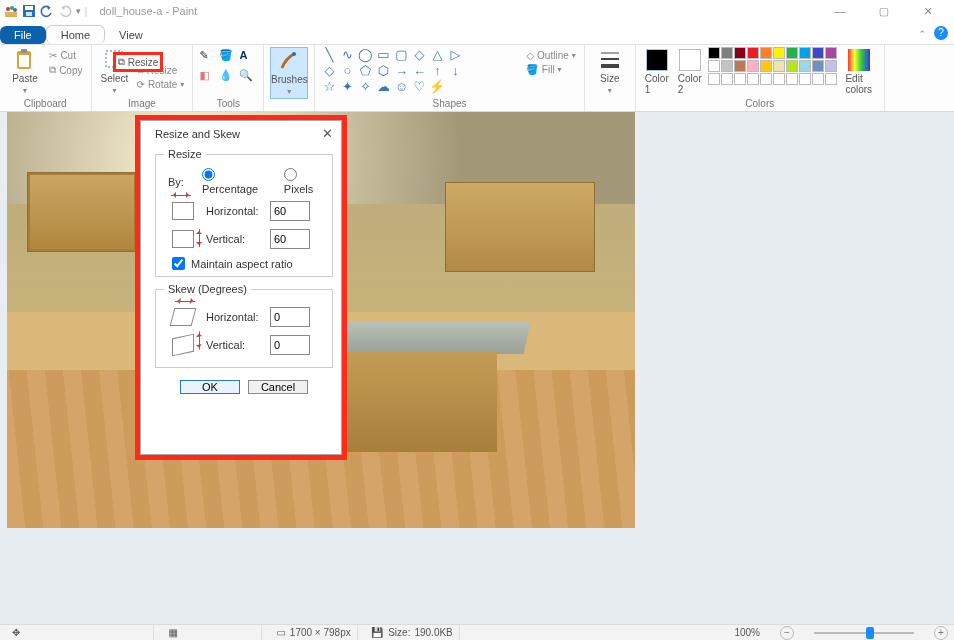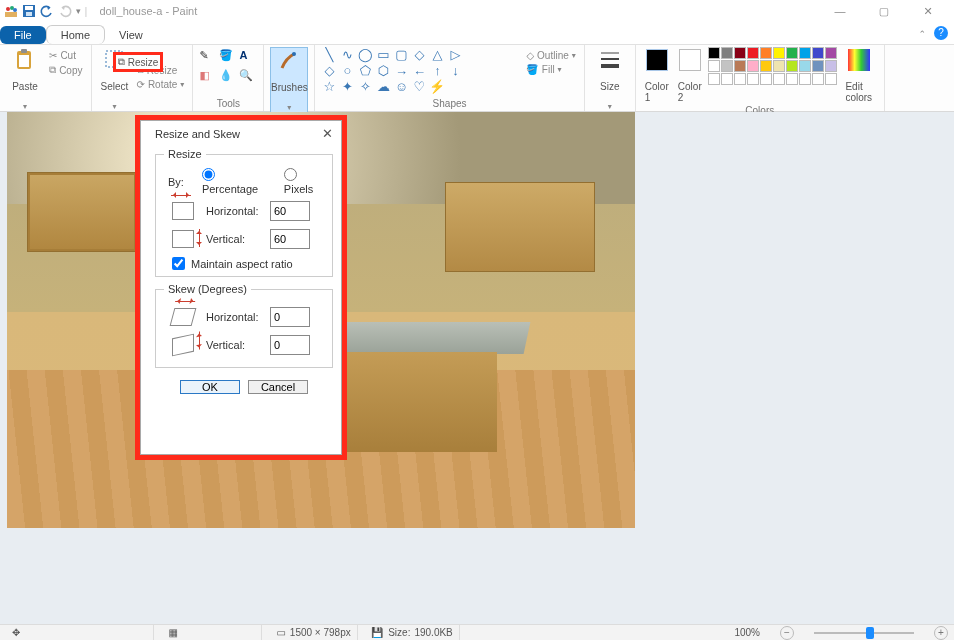--- a/index.html
+++ b/index.html
@@ -19,21 +19,21 @@
 .menutabs .file { background: #0b62ab; color: #fff; display: flex; align-items: center; gap: 4px; }
 .menutabs .active { border-top: 1px solid #ccc; border-left: 1px solid #ccc; border-right: 1px solid #ccc; background: #fdfdfd; }
 .help-badge { position: absolute; right: 6px; top: 26px; width: 14px; height: 14px; background: #1a8cff; color: #fff; border-radius: 50%; font-size: 10px; text-align: center; line-height: 14px; }
 .collapse-caret { position: absolute; right: 28px; top: 29px; font-size: 9px; color: #888; }
 
 
 .ribbon { height: 68px; background: #fdfdfd; border-top: 1px solid #e1e1e1; border-bottom: 1px solid #d9d9d9; display: flex; }
 .group { border-right: 1px solid #e3e3e3; padding: 2px 6px 1px; display: flex; flex-direction: column; position: relative; }
 .group-label { font-size: 10px; color: #777; text-align: center; margin-top: auto; padding-bottom: 1px; }
 .group-body { display: flex; align-items: flex-start; gap: 3px; flex: 1; }
-.big-btn { display: flex; flex-direction: column; align-items: center; gap: 10px; padding: 2px 4px; width: 38px; cursor: default; color: #555; }
+.big-btn { display: flex; flex-direction: column; align-items: center; gap: 2px; padding: 2px 4px; width: 38px; cursor: default; color: #555; }
 .big-btn .ic { width: 22px; height: 22px; }
 .big-btn .lbl { font-size: 10px; }
 .small-btn { display: flex; align-items: center; gap: 3px; font-size: 10px; color: #888; padding: 1px 2px; cursor: default; }
 .colors-row { display: grid; grid-template-columns: repeat(10, 12px); grid-template-rows: repeat(3, 12px); gap: 1px; }
 .colors-row .sw { width: 12px; height: 12px; border: 1px solid #bbb; }
 .color-big { width: 22px; height: 22px; border: 1px solid #a9c7e8; }
 .shape-row { display: grid; grid-template-columns: repeat(11, 16px); gap: 2px; }
 .shape-row div { width: 16px; height: 14px; display: flex; align-items: center; justify-content: center; color: #3b78b5; font-size: 13px; }
 .brush-active { background: #cce7ff; border: 1px solid #8cc0e8; }
 
@@ -455,21 +455,21 @@
 </div>
 
 <div class="statusbar">
   <div class="cell nb">✥</div>
   <div class="cell" style="width:120px"></div>
   <div class="cell" style="width:100px">
       <span>▦</span>
     </div>
   <div class="cell">
       <span>▭</span>
-      <span>1500 × 798px</span>
+      <span>1700 × 798px</span>
     </div>
   <div class="cell">
       <span>💾</span>
       <span>Size:</span> 
       <span>190.0KB</span>
     </div>
   <div class="zoom">
     <span>100%</span>
     <span class="btn">−</span>
     <div class="track">

